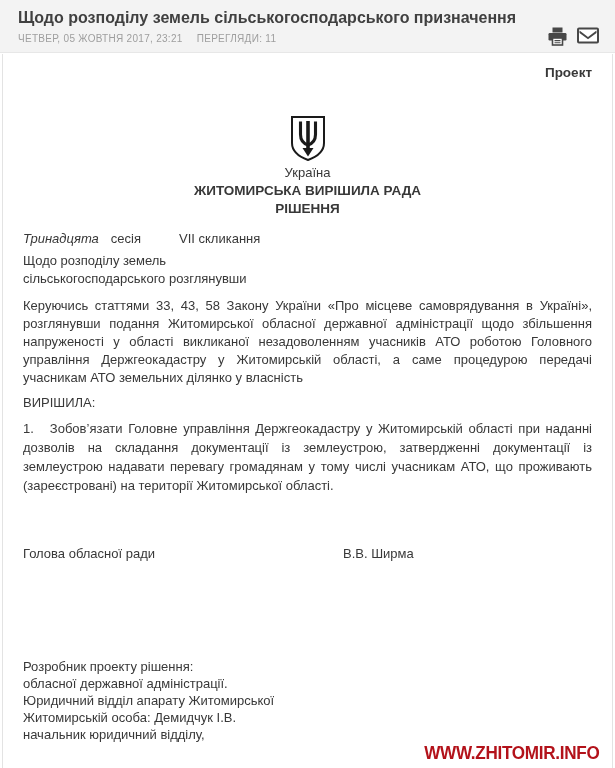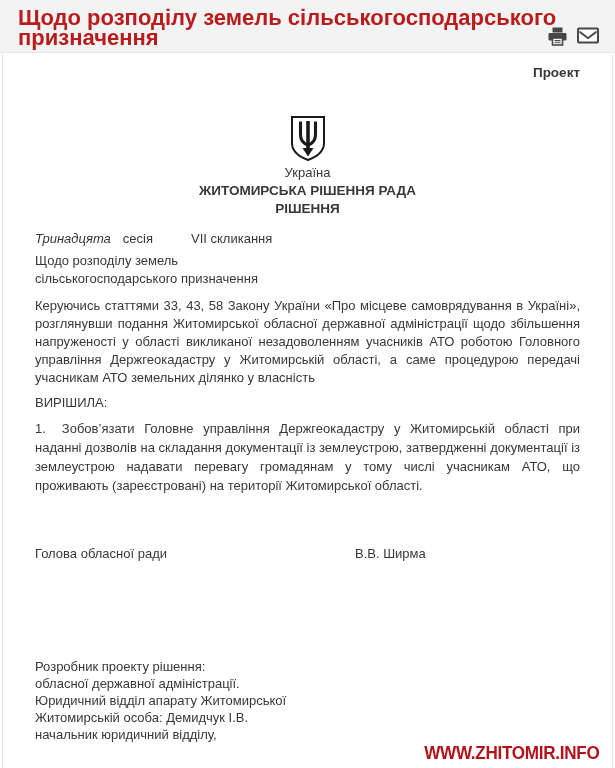--- a/index.html
+++ b/index.html
@@ -3,30 +3,30 @@
 <meta charset="utf-8">
 <style>
   * { margin:0; padding:0; box-sizing:border-box; }
   html,body { width:615px; height:768px; background:#fff; overflow:hidden;
               font-family:"Liberation Sans","DejaVu Sans",sans-serif; color:#3a3a3a; }
   .page { position:relative; width:615px; height:768px; }
 
   
   .article-header { position:relative; height:53px; background:#f3f3f3;
                     border-bottom:1px solid #e7e7e7; padding:8px 18px 0; }
-  .article-title { font-size:22px; line-height:20px; font-weight:bold; color:#b91c1c; }
+  .article-title { font-size:16px; line-height:20px; font-weight:bold; color:#404040; }
   .article-meta { margin-top:5px; font-size:10px; color:#9e9e9e; letter-spacing:.3px; }
   .article-meta span { margin-right:14px; }
   .header-icons { position:absolute; right:16px; top:27px; display:flex; gap:9px; }
   .icon-btn { width:22px; height:19px; background:none; border:none; padding:0; cursor:pointer; }
 
   
   .doc { position:absolute; top:54px; left:2px; right:2px; bottom:0; background:#fff;
          border-left:1px solid #e3e3e3; border-right:1px solid #e3e3e3;
-         padding:10px 32px 0; font-size:13px; line-height:18px; color:#383838; }
+         padding:10px 20px 0; font-size:13px; line-height:18px; color:#383838; }
 
   .draft { text-align:right; font-weight:bold; font-size:13.5px; }
 
   .emblem-wrap { text-align:center; margin-top:33px; height:47px; }
   .center-lines { text-align:center; margin-top:2px; }
   .center-lines .country { font-size:13px; }
   .center-lines .council, .center-lines .doctype { font-weight:bold; font-size:13.5px; }
 
   .session-line { margin-top:12px; }
   .session-line .w1 { margin-right:12px;font-style:italic; }
@@ -91,32 +91,32 @@
           <path d="M20 6 V35" stroke-width="3.6"></path>
           <path d="M12.5 6.5 V19.5 q0 8 7.5 10.5" stroke-width="3.1"></path>
           <path d="M27.5 6.5 V19.5 q0 8 -7.5 10.5" stroke-width="3.1"></path>
         </g>
         <path d="M20 41.5 l-5.5 -8.5 h11 z" fill="#1a1a1a"></path>
       </svg>
     </div>
 
     <div class="center-lines">
       <div class="country">Україна</div>
-      <div class="council">ЖИТОМИРСЬКА РІШЕННЯ РАДА</div>
+      <div class="council">ЖИТОМИРСЬКА ВИРІШИЛА РАДА</div>
       <div class="doctype">РІШЕННЯ</div>
     </div>
 
     <div class="session-line">
       <span class="w1">Тринадцята</span><span class="w2">сесія</span><span>VII скликання</span>
     </div>
 
 
     <div class="subject">
       <div>Щодо розподілу земель</div>
-      <div>сільськогосподарського призначення</div>
+      <div>сільськогосподарського розглянувши</div>
     </div>
 
     <p class="preamble">Керуючись статтями 33, 43, 58 Закону України «Про місцеве самоврядування в Україні», розглянувши подання Житомирської обласної державної адміністрації щодо збільшення напруженості у області викликаної незадоволенням учасників АТО роботою Головного управління Держгеокадастру у Житомирській області, а саме процедурою передачі учасникам АТО земельних ділянко у власність</p>
 
     <div class="resolved">ВИРІШИЛА:</div>
 
     <p class="res-item">
       <span class="no">1.</span><span>Зобов’язати Головне управління Держгеокадастру у Житомирській області при наданні дозволів на складання документації із землеустрою, затвердженні документації із землеустрою надавати перевагу громадянам у тому числі учасникам АТО, що проживають (зареєстровані) на території Житомирської області.</span>
     </p>
 

